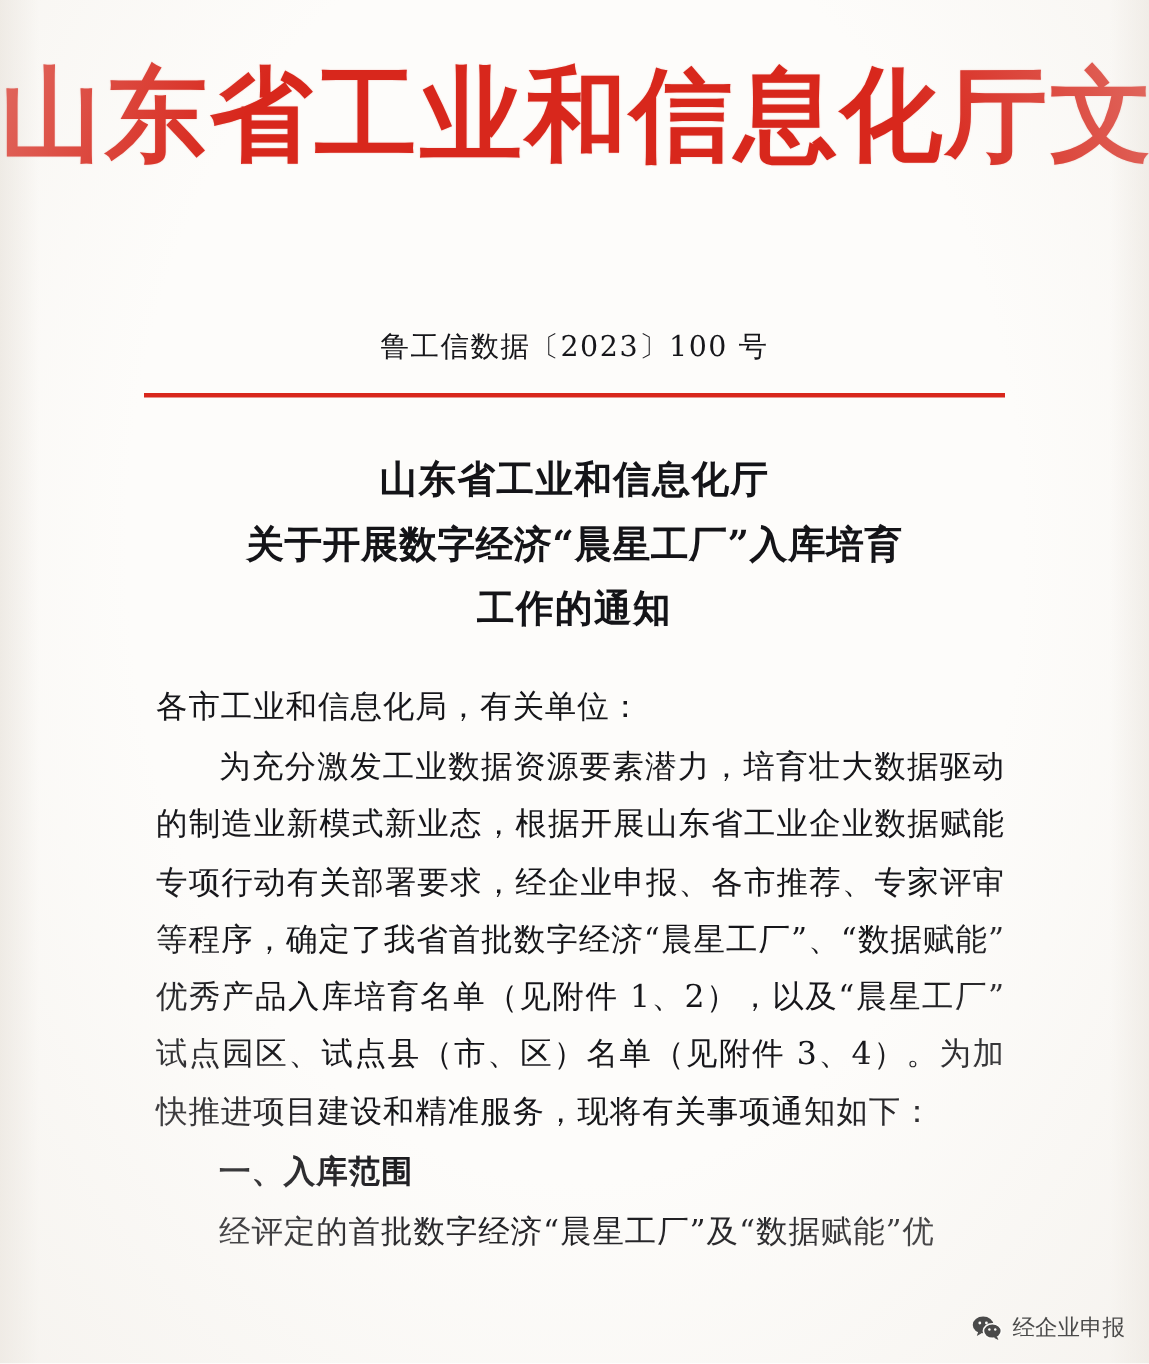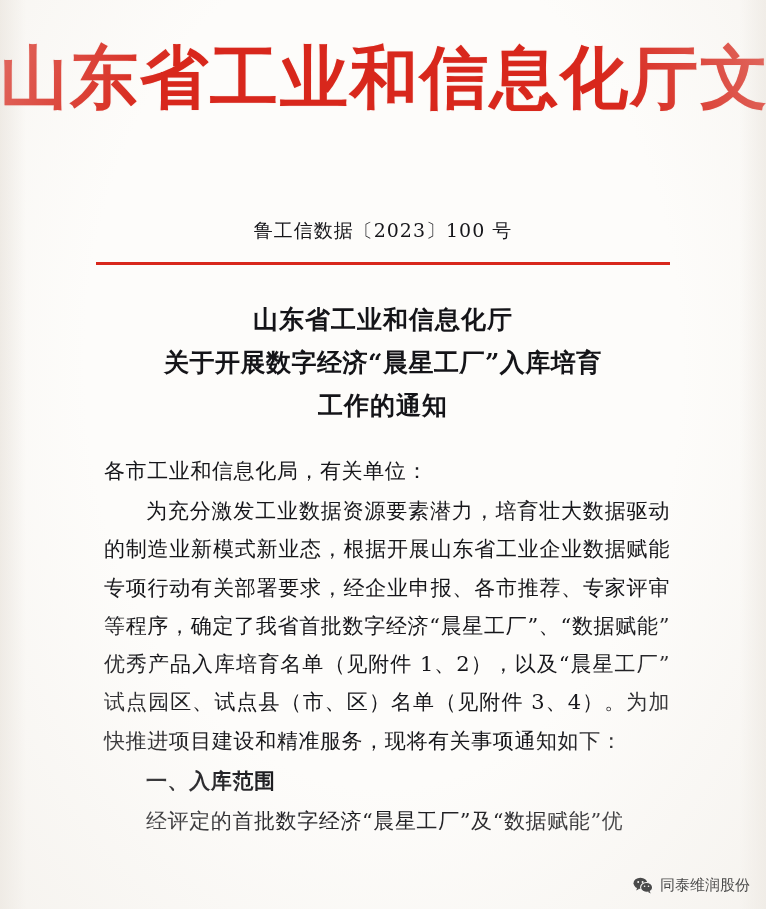--- a/index.html
+++ b/index.html
@@ -172,16 +172,16 @@
         <ellipse cx="7.4" cy="6.3" rx="6.9" ry="5.6" fill="#3c3c3c"></ellipse>
         <polygon points="4.2,10.6 3.2,13.6 6.4,11.8" fill="#3c3c3c"></polygon>
         <ellipse cx="13.6" cy="10.4" rx="6.0" ry="4.9" fill="#3c3c3c" stroke="#fdfcfa" stroke-width="1.1"></ellipse>
         <polygon points="16.6,13.8 17.6,16.4 14.6,14.8" fill="#3c3c3c"></polygon>
         <circle cx="5.2" cy="5.0" r="0.95" fill="#fdfcfa"></circle>
         <circle cx="9.6" cy="5.0" r="0.95" fill="#fdfcfa"></circle>
         <circle cx="11.6" cy="9.3" r="0.8" fill="#fdfcfa"></circle>
         <circle cx="15.5" cy="9.3" r="0.8" fill="#fdfcfa"></circle>
       </svg>
     </span>
-    <span>同泰维润股份</span>
+    <span>经企业申报</span>
   </div>
 
 </div>
 
 </body></html>

